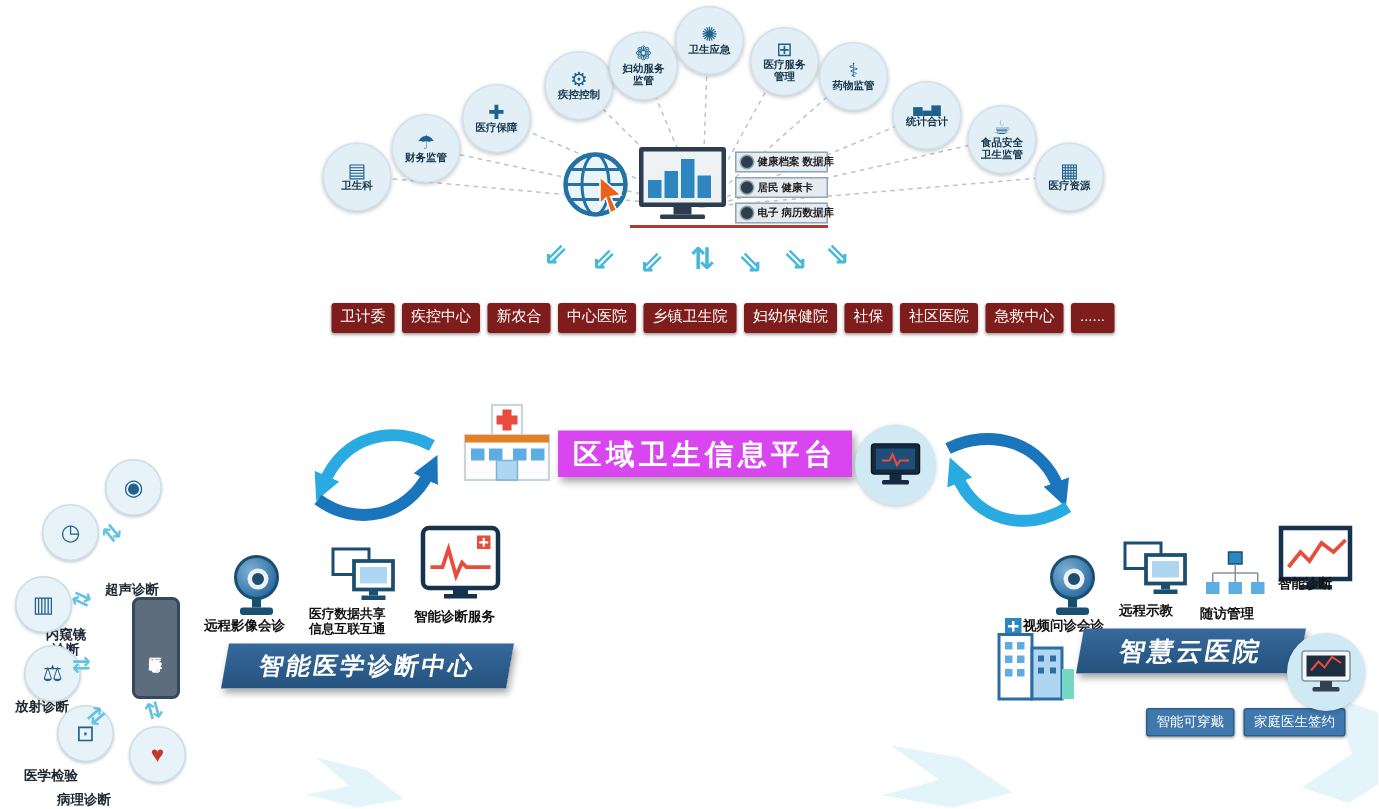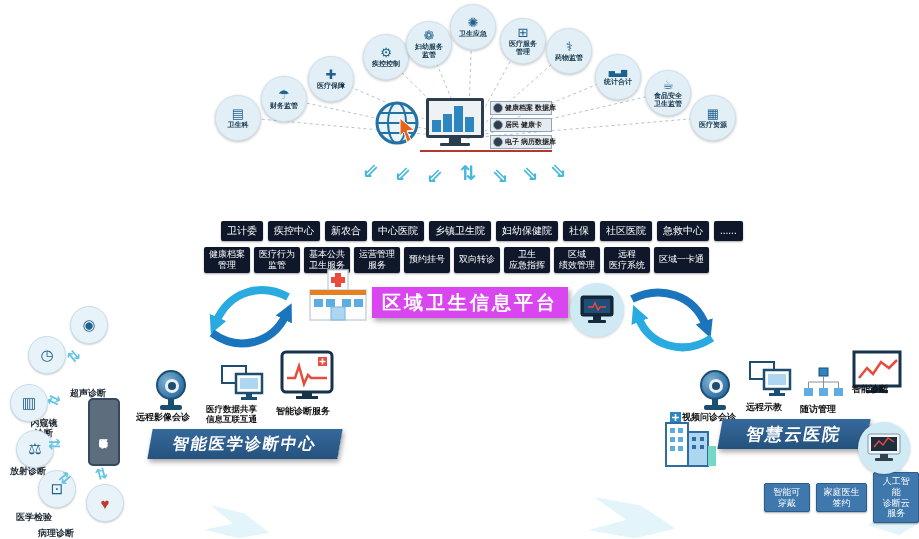--- a/index.html
+++ b/index.html
@@ -28,22 +28,22 @@
           display:flex;align-items:center;gap:2px;padding:0 2px;box-sizing:border-box;
           font-size:7px;font-weight:bold;color:#222;white-space:nowrap;z-index:3;}
   .db-ico{width:8px;height:8px;border-radius:50%;background:#2c3e50;border:1px solid #95a5a6;flex:0 0 auto;}
 
   
   .flow-arrow{position:absolute;color:#45b8dc;font-size:20px;font-weight:bold;z-index:3;line-height:1;}
   .sync-arrow{position:absolute;color:#63c3e0;font-size:15px;font-weight:bold;z-index:3;line-height:1;}
 
   
   .row{position:absolute;display:flex;gap:5px;z-index:3;}
-  .btn{background:#0f172a;color:#fff;border:0;border-radius:2px;font-family:inherit;
-       box-shadow:0 1px 2px rgba(0,0,0,.35);cursor:pointer;margin-top:19px;}
+  .btn{background:#7f1d1d;color:#fff;border:0;border-radius:2px;font-family:inherit;
+       box-shadow:0 1px 2px rgba(0,0,0,.35);cursor:pointer;}
   .btn1{font-size:10px;padding:3px 6px;white-space:nowrap;line-height:14px;}
   .btn2{font-size:9px;padding:2px 5px;min-height:24px;display:flex;align-items:center;justify-content:center;
         text-align:center;white-space:pre-line;line-height:1.2;}
 
   
   .banner{position:absolute;color:#fff;font-weight:bold;display:flex;align-items:center;justify-content:center;
           box-shadow:2px 3px 5px rgba(0,0,0,.35);z-index:4;}
   #platform-banner{left:372px;top:287px;width:196px;height:31px;font-size:19px;letter-spacing:3px;background:#d946ef;}
   #left-banner{left:150px;top:429px;width:190px;height:30px;font-size:16px;letter-spacing:2px;
                background:linear-gradient(#36699c,#24527d);transform:skewX(-10deg);}
@@ -222,39 +222,20 @@
     <button class="btn btn1">新农合</button>
     <button class="btn btn1">中心医院</button>
     <button class="btn btn1">乡镇卫生院</button>
     <button class="btn btn1">妇幼保健院</button>
     <button class="btn btn1">社保</button>
     <button class="btn btn1">社区医院</button>
     <button class="btn btn1">急救中心</button>
     <button class="btn btn1">......</button>
   </div>
 
-  <div class="row" style="left:204px;top:228px;gap:4px">
-    <button class="btn btn2">健康档案
-管理</button>
-    <button class="btn btn2">医疗行为
-监管</button>
-    <button class="btn btn2">基本公共
-卫生服务</button>
-    <button class="btn btn2">运营管理
-服务</button>
-    <button class="btn btn2">预约挂号</button>
-    <button class="btn btn2">双向转诊</button>
-    <button class="btn btn2">卫生
-应急指挥</button>
-    <button class="btn btn2">区域
-绩效管理</button>
-    <button class="btn btn2">远程
-医疗系统</button>
-    <button class="btn btn2">区域一卡通</button>
-  </div>
 
   <svg class="svgicon" style="left:306px;top:266px;z-index:4" width="64" height="58" viewBox="0 0 64 58">
     <rect x="22" y="4" width="20" height="22" fill="#ffffff" stroke="#c9d4dc" stroke-width="1.5"></rect>
     <rect x="29" y="7" width="6" height="14" fill="#e74c3c"></rect>
     <rect x="25" y="11" width="14" height="6" fill="#e74c3c"></rect>
     <rect x="4" y="24" width="56" height="30" fill="#fdfdfd" stroke="#c9d4dc" stroke-width="1.5"></rect>
     <rect x="4" y="24" width="56" height="5" fill="#e67e22"></rect>
     <rect x="8" y="33" width="9" height="8" fill="#5dade2"></rect>
     <rect x="20" y="33" width="9" height="8" fill="#5dade2"></rect>
     <rect x="36" y="33" width="9" height="8" fill="#5dade2"></rect>
@@ -405,21 +386,19 @@
       <rect x="5" y="4" width="26" height="14" fill="#1c2e3f"></rect>
       <path d="M8,14 l5,-6 4,4 5,-7 6,4" stroke="#e74c3c" fill="none" stroke-width="1.4"></path>
       <rect x="14" y="21" width="8" height="4" fill="#33424f"></rect>
       <rect x="9" y="25" width="18" height="3" rx="1" fill="#33424f"></rect>
     </svg>
   </div>
 
   <div class="rb-row">
     <button class="btn3">智能可穿戴</button>
     <button class="btn3">家庭医生签约</button>
-    <button class="btn3">人工智能
-诊断云服务</button>
   </div>
 
   <div class="chev" style="left:206px;top:512px;width:64px;height:26px;transform:rotate(14deg)"></div>
   <div class="chev" style="left:590px;top:504px;width:86px;height:34px;transform:rotate(10deg)"></div>
   <div class="chev" style="left:876px;top:472px;width:60px;height:64px;transform:rotate(18deg)"></div>
 
 </div>
 
 </body></html>

